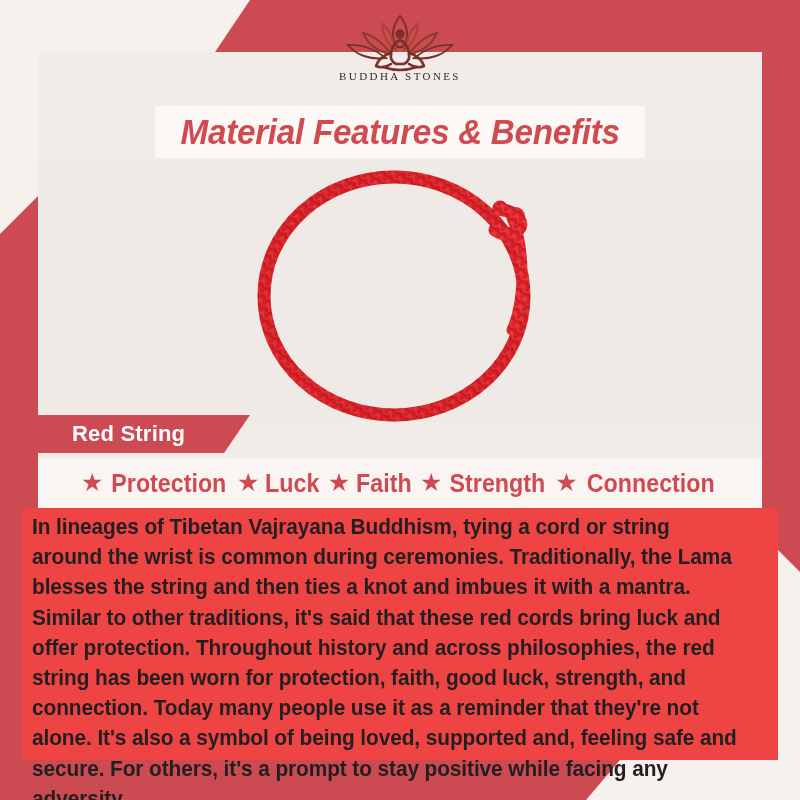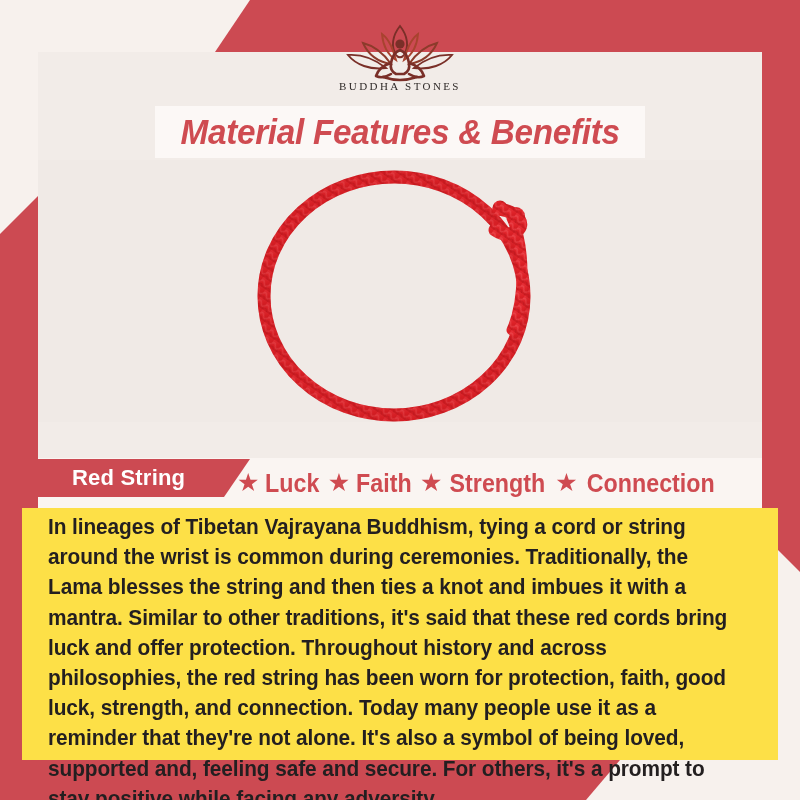--- a/index.html
+++ b/index.html
@@ -66,21 +66,21 @@
     top: 52px;
     left: 38px;
     width: 724px;
     height: 708px;
     background: #f2ece8;
   }
 
   
   .logo-wrap {
     position: absolute;
-    top: 20px;
+    top: 10px;
     left: 0;
     width: 800px;
     height: 88px;
     display: flex;
     flex-direction: column;
     align-items: center;
     justify-content: flex-start;
     z-index: 6;
     text-align: right;
   }
@@ -148,21 +148,20 @@
     height: 38px;
     min-width: 230px;
     background: #cc4a52;
     display: flex;
     align-items: center;
     padding-left: 52px;
     padding-right: 38px;
     box-sizing: border-box;
     clip-path: polygon(0 0, 100% 0, calc(100% - 26px) 100%, 0 100%);
     z-index: 7;
-    margin-top: 44px;
   }
   .ribbon-text {
     font-family: "Liberation Sans Narrow", "Liberation Sans", sans-serif;
     font-weight: bold;
     font-size: 22px;
     color: #ffffff;
     letter-spacing: 0.2px;
     white-space: nowrap;
   }
 
@@ -201,23 +200,23 @@
     white-space: nowrap;
   }
 
   
   .body-panel {
     position: absolute;
     top: 508px;
     left: 22px;
     width: 756px;
     height: 252px;
-    background: #fde047;
+    background: #ef4444;
     box-sizing: border-box;
-    padding: 4px 18px 0 26px;
+    padding: 4px 18px 0 10px;
     z-index: 4;
   }
   .body-text {
     font-family: "Liberation Sans Narrow", "Liberation Sans", sans-serif;
     font-weight: bold;
     font-size: 21.4px;
     line-height: 30.2px;
     color: #231f20;
     letter-spacing: -0.1px;
     transform: scaleX(0.975);

